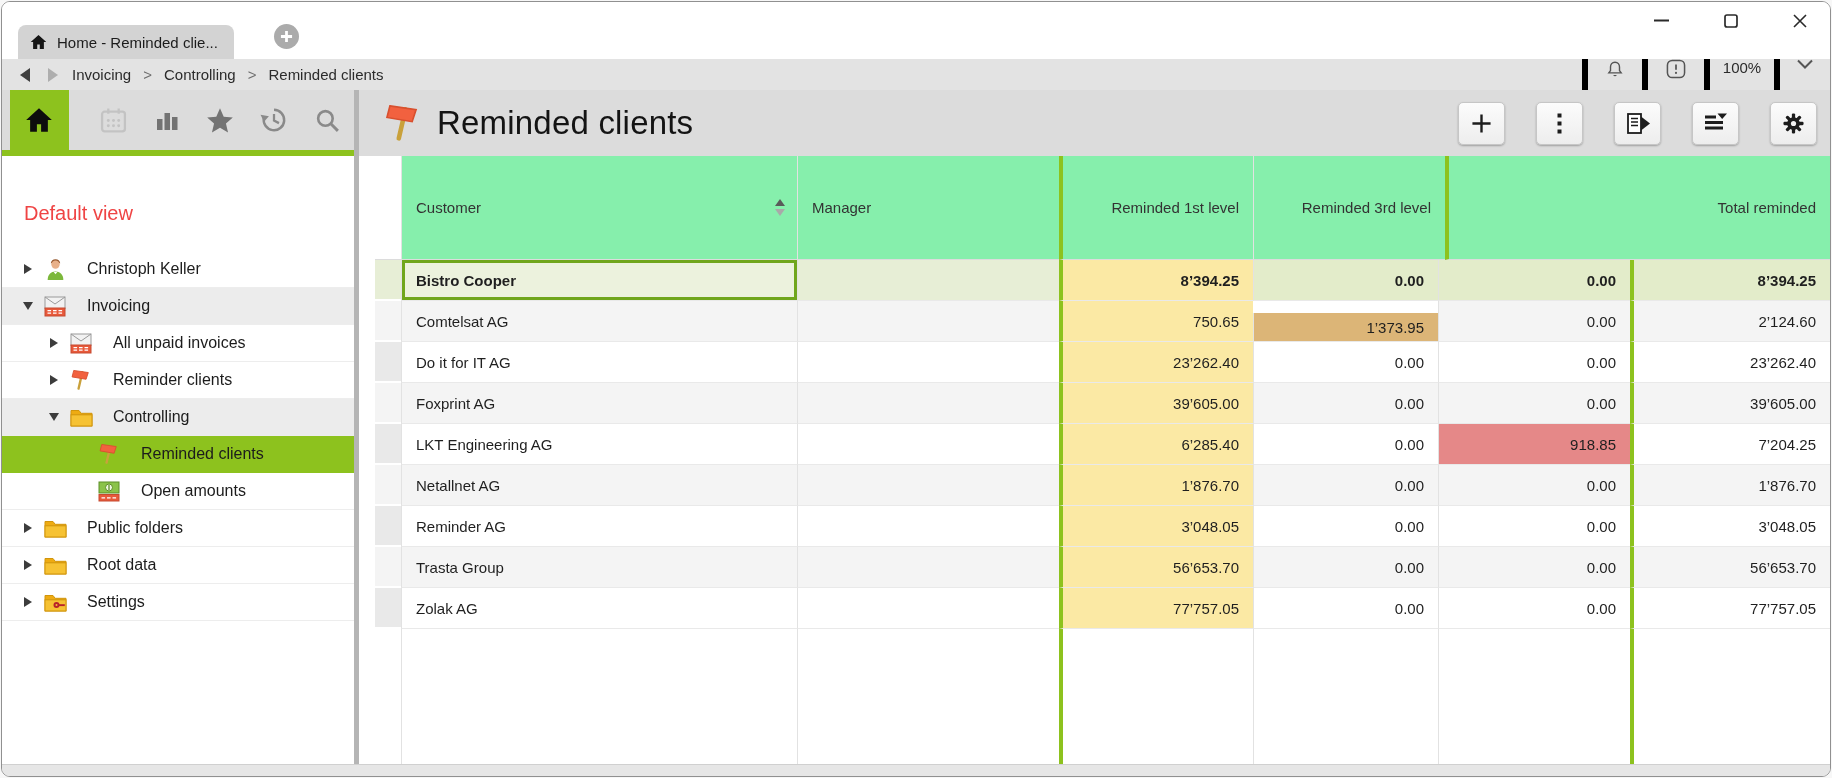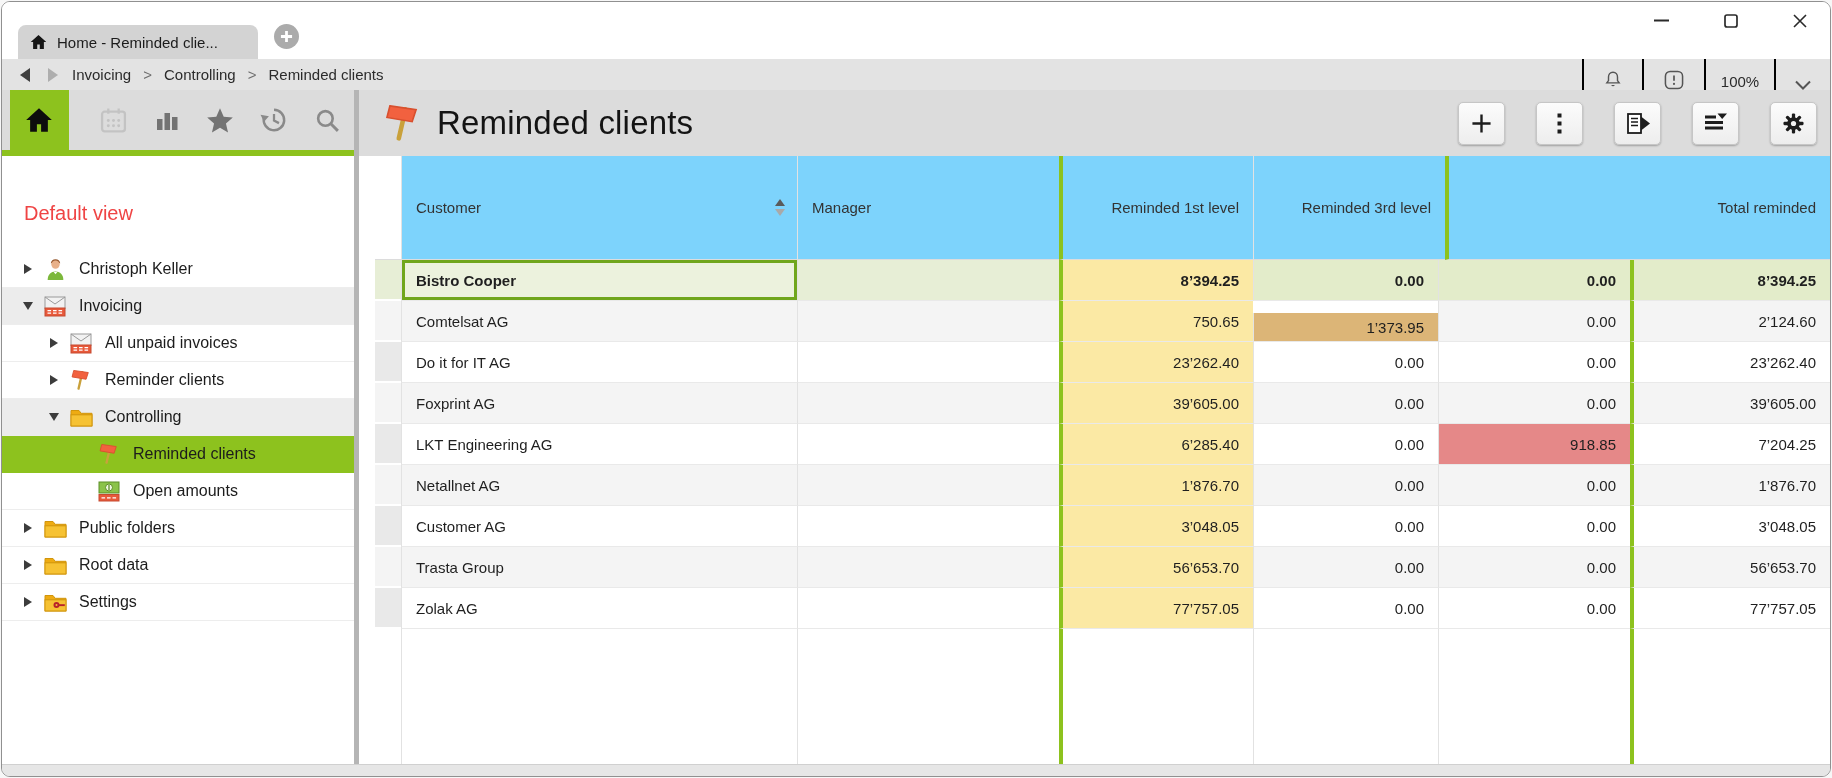--- a/index.html
+++ b/index.html
@@ -4,39 +4,39 @@
 <style>
   * { box-sizing: border-box; }
   html,body { margin:0; padding:0; background:#f7f7f7; }
   body { width:1832px; height:778px; position:relative;
          font-family:"Liberation Sans","DejaVu Sans",sans-serif; color:#1f1f1f; }
   .window { position:absolute; inset:1px; background:#fff; border:1px solid #909090;
             border-radius:9px; overflow:hidden; display:flex; flex-direction:column; }
 
   
   .titlebar { height:57px; position:relative; background:#fff; flex:0 0 auto; }
-  .tab { position:absolute; left:16px; bottom:0; width:240px; height:34px; background:#d3d3d3;
+  .tab { position:absolute; left:16px; bottom:0; width:216px; height:34px; background:#d3d3d3;
          border-radius:8px 8px 0 0; display:flex; align-items:center; padding:0 12px; gap:10px; cursor:default; }
   .tab-label { font-size:15px; color:#1c1c1c; white-space:nowrap; overflow:hidden; }
   .newtab { position:absolute; left:272px; bottom:10px; width:25px; height:25px; border-radius:50%;
             background:#ababab; display:flex; align-items:center; justify-content:center; }
   .win-controls { position:absolute; right:22px; top:10px; display:flex; gap:52px; align-items:center; }
   .win-btn { width:17px; height:17px; display:flex; align-items:center; justify-content:center; }
 
   
   .crumbbar { height:31px; background:#e3e3e3; display:flex; align-items:center; flex:0 0 auto; }
   .nav-arrows { display:flex; align-items:center; gap:18px; padding:0 14px 0 18px; }
   .arr { width:0; height:0; border-top:7px solid transparent; border-bottom:7px solid transparent; }
   .arr.back { border-right:10px solid #3f3f3f; }
   .arr.fwd  { border-left:10px solid #aeaeae; }
   .crumbs { display:flex; align-items:center; gap:12px; font-size:15px; color:#2b2b2b; }
   .crumb-sep { color:#6e6e6e; }
   .crumb { cursor:default; }
   .crumb-right { margin-left:auto; display:flex; align-items:stretch; height:100%; }
-  .cr-cell { display:flex; align-items:flex-end; justify-content:center; border-left:2px solid #000000; }
+  .cr-cell { display:flex; align-items:flex-start; justify-content:center; border-left:6px solid #000000; }
   .cr-bell { width:60px; } .cr-alert { width:62px; } .cr-zoom { width:70px; font-size:15px; color:#2b2b2b; }
   .cr-chev { width:56px; }
 
   
   .content { flex:1 1 auto; display:flex; min-height:0; }
   .footer { flex:0 0 12px; background:#e6e6e6; border-top:1px solid #d0d0d0; }
 
   
   .sidebar { width:357px; flex:0 0 357px; border-right:5px solid #b5b5b5; display:flex; flex-direction:column; background:#fff; }
   .iconstrip { height:60px; background:#dcdcdc; display:flex; align-items:stretch; }
@@ -47,21 +47,21 @@
   .tree { flex:1; overflow:hidden; }
   .tree-row { height:37px; display:flex; align-items:center; font-size:16px; color:#1c1c1c;
               border-bottom:1px solid #ededed; background:#fff; cursor:default; }
   .tree-row.hl { background:#ececec; }
   .tree-row.sel { background:#8dc21e; border-bottom:1px solid #8dc21e; }
   .tree-row.L0 { padding-left:12px; } .tree-row.L1 { padding-left:38px; } .tree-row.L2 { padding-left:66px; }
   .exp { width:28px; display:flex; justify-content:center; flex:0 0 28px; }
   .exp.col::before { content:''; border-left:8px solid #3c3c3c; border-top:5px solid transparent; border-bottom:5px solid transparent; }
   .exp.expd::before { content:''; border-top:8px solid #3c3c3c; border-left:5px solid transparent; border-right:5px solid transparent; }
   .t-ico { width:26px; display:flex; justify-content:center; flex:0 0 26px; }
-  .t-label { margin-left:11px; white-space:nowrap; }
+  .t-label { margin-left:19px; white-space:nowrap; }
 
   
   .main { flex:1; display:flex; flex-direction:column; background:#fff; min-width:0; }
   .main-header { height:66px; background:#dcdcdc; display:flex; align-items:center; padding-left:26px; flex:0 0 auto; }
   .page-title { font-size:33px; font-weight:300; color:#141414; margin-left:16px; letter-spacing:.2px; }
   .toolbar { margin-left:auto; display:flex; gap:31px; padding-right:13px; }
   .tool-btn { width:47px; height:43px; border:1px solid #c6c6c6; border-radius:5px;
               background:linear-gradient(#fcfcfc,#ededed); box-shadow:0 1px 2px rgba(0,0,0,.28);
               display:flex; align-items:center; justify-content:center; padding:0; cursor:default; }
 
@@ -72,21 +72,21 @@
           font-size:15px; overflow:hidden; white-space:nowrap; }
   .c-gut { width:26px; flex:0 0 26px; border-left:none; background:#e9e9e9; border-bottom:2px solid #fff; }
   .c-cust { width:396px; flex:0 0 396px; padding-left:14px; }
   .c-mgr { width:262px; flex:0 0 262px; padding-left:14px; }
   .c-num { justify-content:flex-end; padding-right:14px; }
   .c-l1 { width:194px; flex:0 0 194px; border-left:4px solid #8dc21e; }
   .c-l2 { width:185px; flex:0 0 185px; }
   .c-l3 { width:192px; flex:0 0 192px; }
   .c-tot { flex:1; border-left:4px solid #8dc21e; }
   .thead { height:104px; }
-  .thead .cell { font-size:15px; color:#333; background:#7dd3fc; border-bottom:1px solid #dcdcdc; }
+  .thead .cell { font-size:15px; color:#333; background:#86efac; border-bottom:1px solid #dcdcdc; }
   .thead .c-gut { background:#fff; border-bottom:1px solid #dcdcdc; }
   .th-cust { justify-content:space-between; padding-right:12px; }
   .sorter { display:flex; flex-direction:column; gap:3px; align-items:center; }
   .sorter .up { border-left:5px solid transparent; border-right:5px solid transparent; border-bottom:7px solid #5a5a5a; }
   .sorter .dn { border-left:5px solid transparent; border-right:5px solid transparent; border-top:7px solid #a9a9a9; }
   .drow { height:41px; }
   .drow.alt .cell { background:#f4f4f4; }
   .drow .c-gut { background:#e9e9e9; }
   .drow.sel .c-gut { background:#d2d2d2; }
   .drow .bg-yellow { background:#fbe9a4 !important; }
@@ -499,21 +499,21 @@
               <div class="cell c-gut"></div>
               <div class="cell c-cust">Netallnet AG</div>
               <div class="cell c-mgr"></div>
               <div class="cell c-l1 c-num bg-yellow">1’876.70</div>
               <div class="cell c-l2 c-num">0.00</div>
               <div class="cell c-l3 c-num">0.00</div>
               <div class="cell c-tot c-num">1’876.70</div>
             </div>
             <div class="trow drow">
               <div class="cell c-gut"></div>
-              <div class="cell c-cust">Customer AG</div>
+              <div class="cell c-cust">Reminder AG</div>
               <div class="cell c-mgr"></div>
               <div class="cell c-l1 c-num bg-yellow">3’048.05</div>
               <div class="cell c-l2 c-num">0.00</div>
               <div class="cell c-l3 c-num">0.00</div>
               <div class="cell c-tot c-num">3’048.05</div>
             </div>
             <div class="trow drow alt">
               <div class="cell c-gut"></div>
               <div class="cell c-cust">Trasta Group</div>
               <div class="cell c-mgr"></div>

